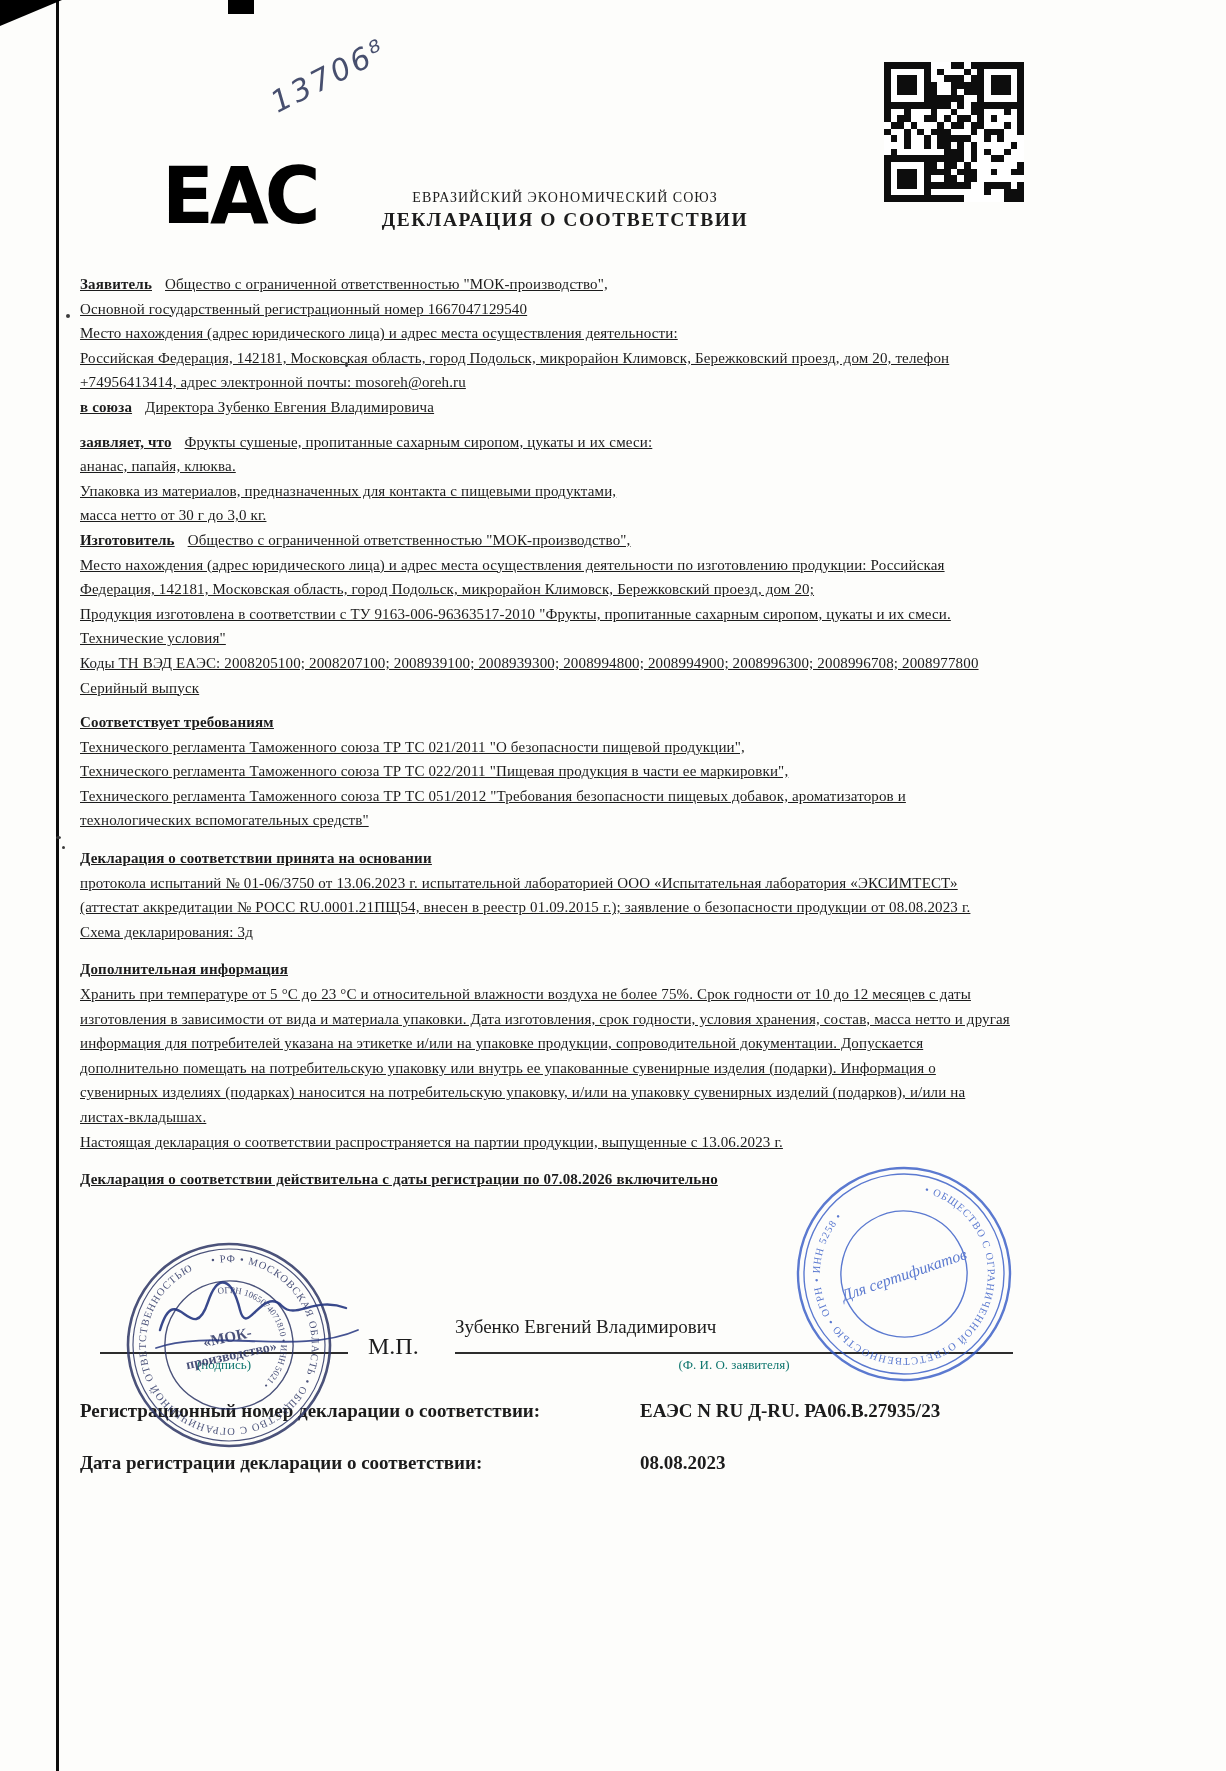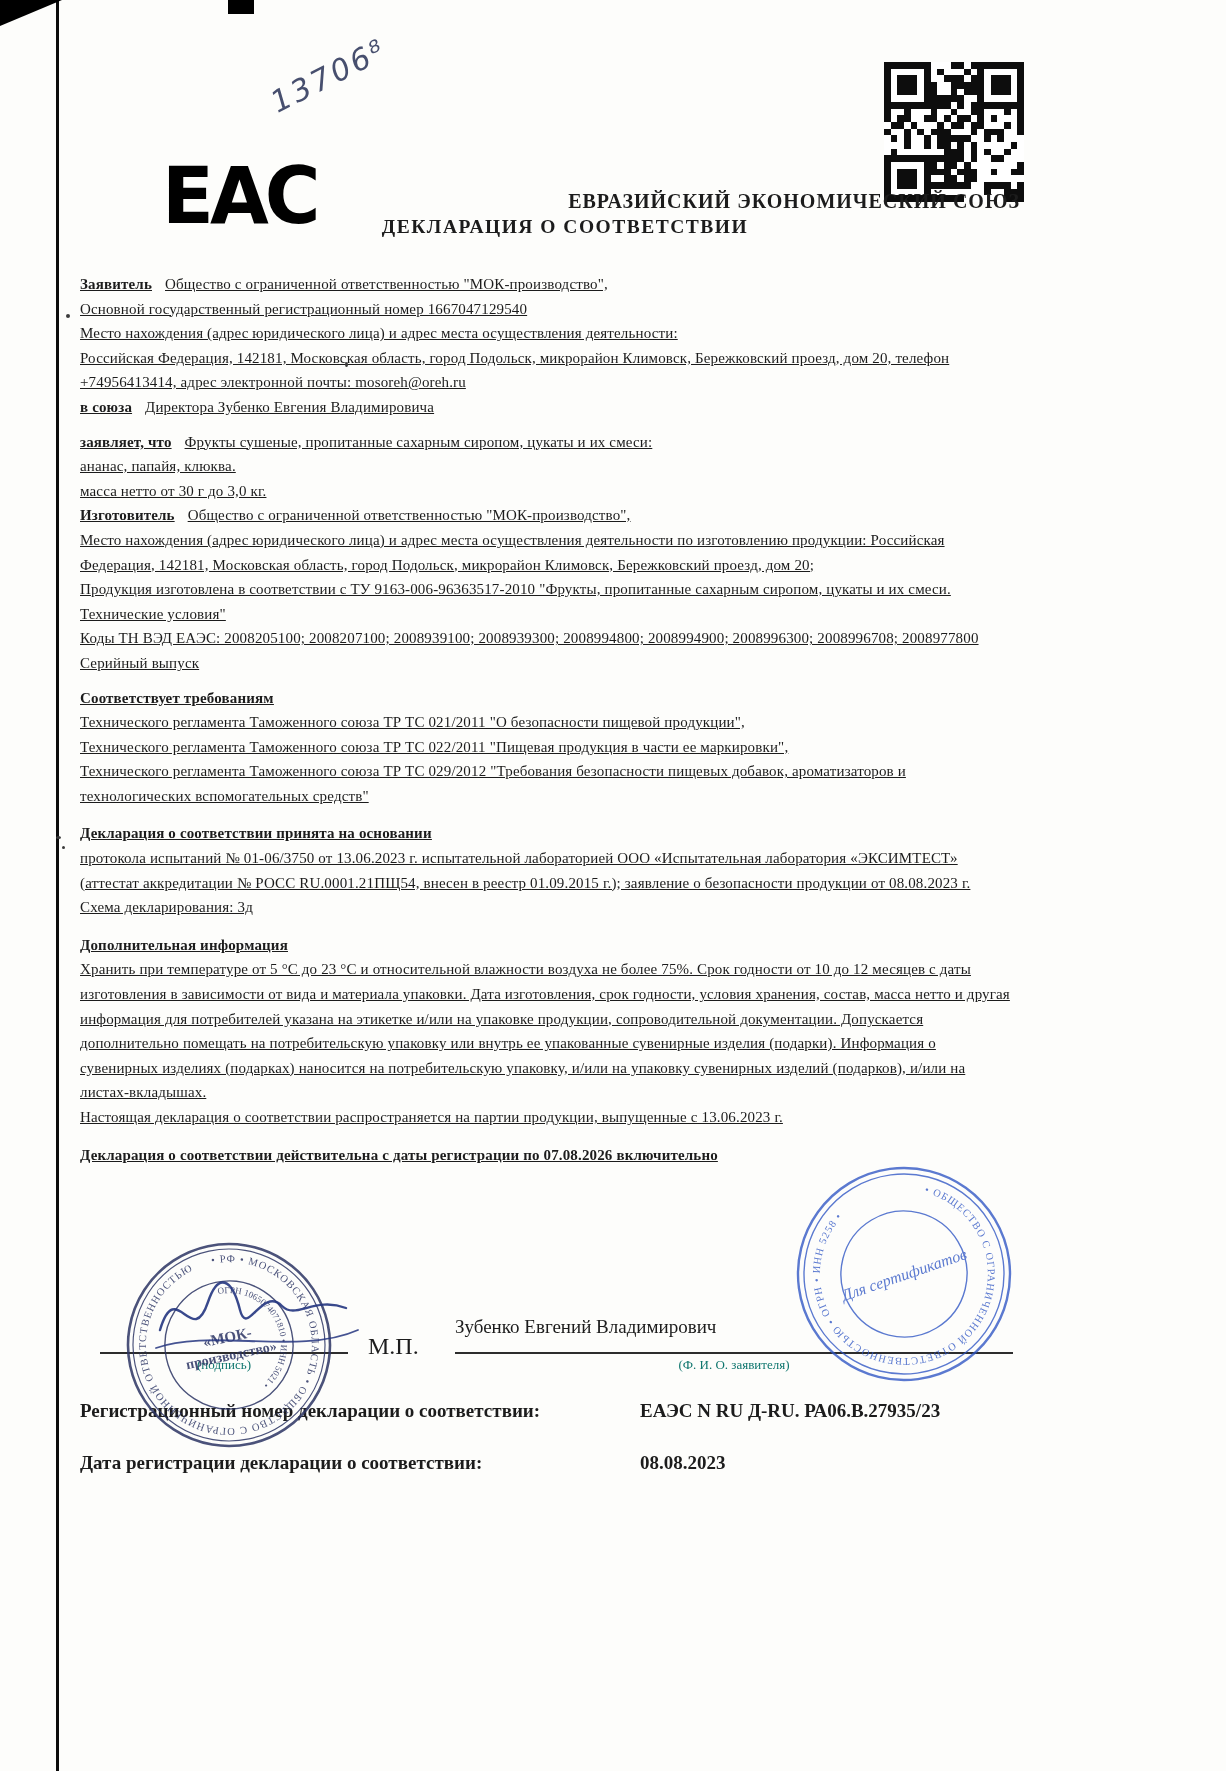--- a/index.html
+++ b/index.html
@@ -29,21 +29,21 @@
   }
   
   .qr{
     position:absolute; left:884px; top:62px; width:140px; height:140px; z-index:1;
     display:grid; grid-template-columns:repeat(21,1fr); grid-template-rows:repeat(21,1fr);
     background:#fff;
   }
   .qr div.on{background:#0d0d0d;}
   
   .header{position:absolute; left:110px; top:190px; width:910px; text-align:center; z-index:1;}
-  .header .h1{font-weight:bold; font-size:20px; letter-spacing:1px;text-align:right;}
+  .header .h1{font-weight:normal; font-size:14px; letter-spacing:1px;}
   .header .h2{font-weight:bold; font-size:19.5px; letter-spacing:1.5px; margin-top:3px;}
   
   .content{position:absolute; left:80px; top:272px; width:936px; z-index:1;
     font-size:15px; line-height:24.6px; letter-spacing:0.15px;text-decoration:underline;}
   .content p{margin:0;}
   .lead{font-weight:bold; margin-right:13px;}
   .gap{margin-top:10px !important;}
   .gap2{margin-top:13px !important;}
   .heading{font-weight:bold; text-decoration:underline;}
   .validity{font-weight:bold;}
@@ -536,32 +536,33 @@
 
   <div class="content">
     <p><b class="lead">Заявитель</b><span>Общество с ограниченной ответственностью "МОК-производство",</span></p>
     <p>Основной государственный регистрационный номер 1667047129540</p>
     <p>Место нахождения (адрес юридического лица) и адрес места осуществления деятельности:</p>
     <p>Российская Федерация, 142181, Московская область, город Подольск, микрорайон Климовск, Бережковский проезд, дом 20, телефон +74956413414, адрес электронной почты: mosoreh@oreh.ru</p>
     <p><b class="lead">в союза</b><span>Директора Зубенко Евгения  Владимировича</span></p>
 
     <p class="gap"><b class="lead">заявляет, что</b><span>Фрукты сушеные, пропитанные сахарным сиропом, цукаты и их смеси:</span></p>
     <p>ананас, папайя, клюква.</p>
+    <p>Упаковка из материалов, предназначенных для контакта с пищевыми продуктами,</p>
     <p>масса нетто от 30 г до 3,0 кг.</p>
 
     <p><b class="lead">Изготовитель</b><span>Общество с ограниченной ответственностью "МОК-производство",</span></p>
     <p>Место нахождения (адрес юридического лица) и адрес места осуществления деятельности по изготовлению продукции: Российская Федерация, 142181, Московская область, город Подольск, микрорайон Климовск, Бережковский проезд, дом 20;</p>
     <p>Продукция изготовлена в соответствии с  ТУ 9163-006-96363517-2010 "Фрукты, пропитанные сахарным сиропом,  цукаты и их смеси.  Технические условия"</p>
     <p>Коды ТН ВЭД ЕАЭС: 2008205100; 2008207100; 2008939100; 2008939300; 2008994800; 2008994900; 2008996300; 2008996708; 2008977800</p>
     <p>Серийный выпуск</p>
 
     <p class="gap heading">Соответствует требованиям</p>
     <p>Технического регламента Таможенного союза ТР ТС 021/2011 "О безопасности пищевой продукции",</p>
     <p>Технического регламента Таможенного союза ТР ТС 022/2011 "Пищевая продукция в части ее маркировки",</p>
-    <p>Технического регламента Таможенного союза  ТР ТС 029/2012 "Требования безопасности пищевых добавок, ароматизаторов и технологических вспомогательных средств"</p>
+    <p>Технического регламента Таможенного союза  ТР ТС 051/2012 "Требования безопасности пищевых добавок, ароматизаторов и технологических вспомогательных средств"</p>
 
     <p class="gap2 heading">Декларация о соответствии принята на основании</p>
     <p>протокола испытаний № 01-06/3750  от  13.06.2023 г. испытательной лабораторией  ООО  «Испытательная лаборатория «ЭКСИМТЕСТ»  (аттестат аккредитации   № РОСС RU.0001.21ПЩ54,    внесен в реестр 01.09.2015 г.); заявление о безопасности продукции от 08.08.2023 г.</p>
     <p>Схема декларирования: 3д</p>
 
     <p class="gap2 heading">Дополнительная информация</p>
     <p>Хранить при температуре от 5 °С до 23 °С и относительной влажности воздуха не более 75%. Срок годности от 10 до 12 месяцев с даты изготовления в зависимости от вида и материала упаковки.  Дата  изготовления, срок годности, условия хранения, состав, масса нетто и другая информация для потребителей указана на этикетке и/или на упаковке продукции, сопроводительной документации. Допускается дополнительно помещать на потребительскую упаковку или внутрь ее упакованные сувенирные изделия (подарки). Информация о сувенирных изделиях (подарках) наносится на потребительскую упаковку, и/или на упаковку сувенирных изделий (подарков), и/или на листах-вкладышах.</p>
     <p>Настоящая декларация о соответствии распространяется на партии продукции, выпущенные с 13.06.2023 г.</p>
 
     <p class="gap2 validity">Декларация о соответствии действительна с даты регистрации по 07.08.2026 включительно</p>

